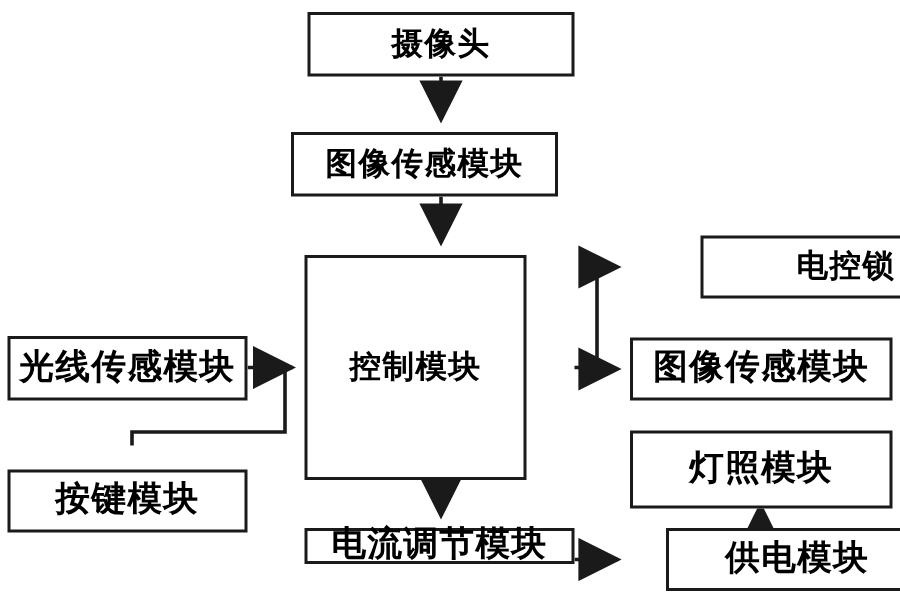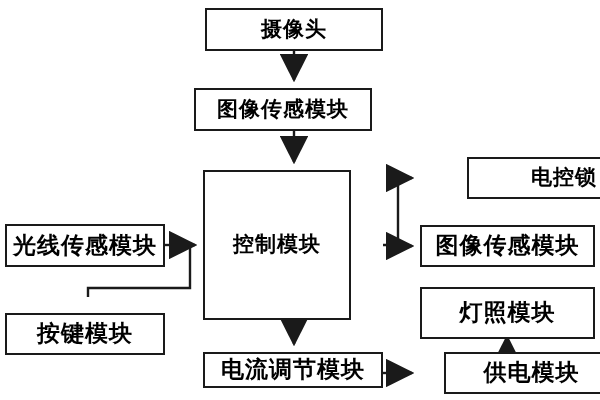--- a/index.html
+++ b/index.html
@@ -96,21 +96,21 @@
       </div>
       <div class="node" style="left: 420px; top: 157px; width: 194px; height: 42px; margin-left: 47px;">
         <span class="node-label sz-lg">电控锁</span>
       </div>
       <div class="node" style="left: 420px; top: 225px; width: 175px; height: 42px;">
         <span class="node-label sz-md">图像传感模块</span>
       </div>
       <div class="node" style="left: 420px; top: 287px; width: 175px; height: 52px;">
         <span class="node-label sz-md">灯照模块</span>
       </div>
-      <div class="node" style="left: 203px; top: 352px; width: 180px; height: 36px;">
+      <div class="node" style="left: 203px; top: 352px; width: 180px; height: 24px;">
         <span class="node-label sz-md">电流调节模块</span>
       </div>
       <div class="node" style="left: 420px; top: 352px; width: 175px; height: 42px; margin-left: 24px;">
         <span class="node-label sz-md">供电模块</span>
       </div>
     </div>
 
 </div>
 
 </body></html>

